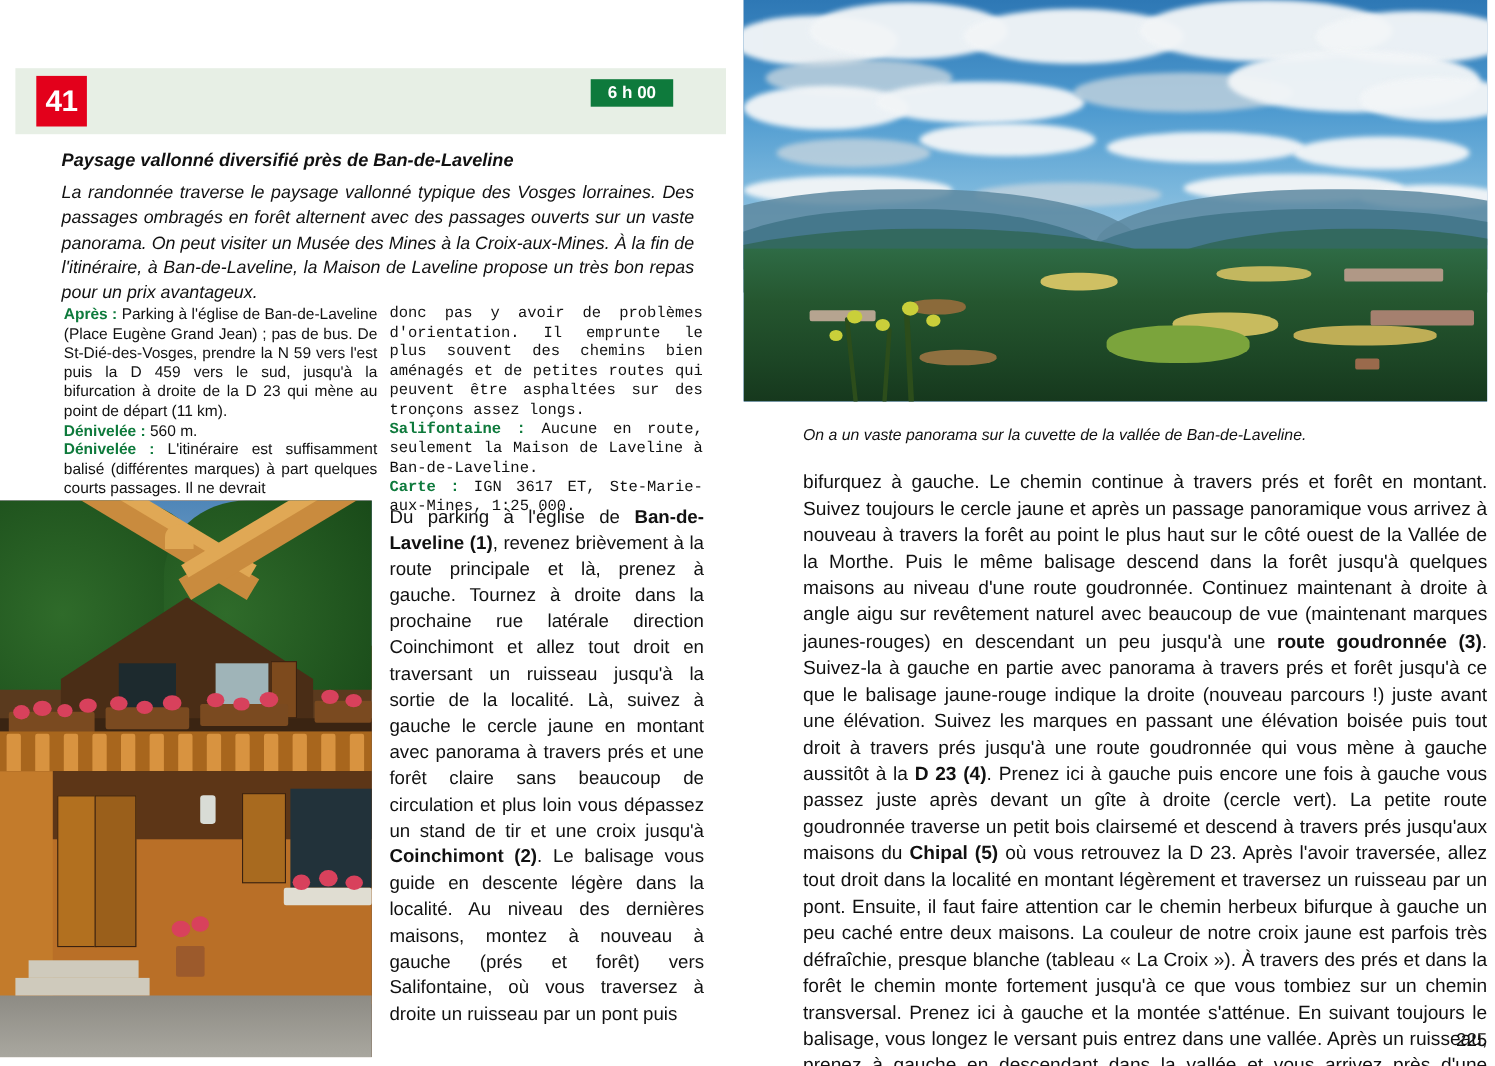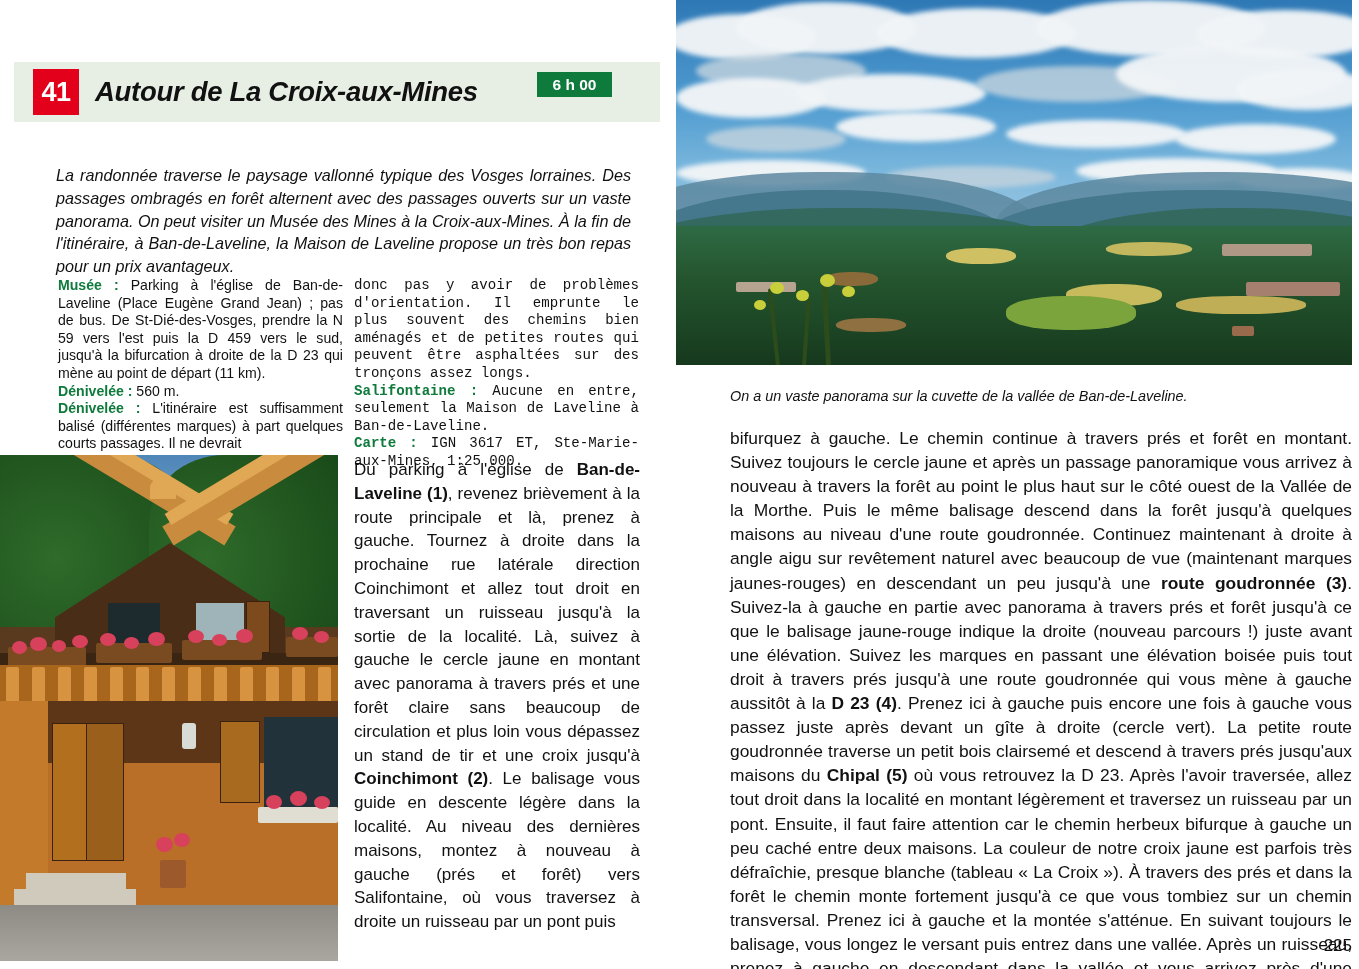--- a/index.html
+++ b/index.html
@@ -97,34 +97,34 @@
   .step{position:absolute;background:#cfcabc;}
   .lamp{position:absolute;background:#d9dcd6;border-radius:3px;}
 </style>
 </head>
 <body>
 
 <div class="page-left">
 
   <div class="header-band"></div>
   <div class="num-badge">41</div>
-  <div class="route-title">Autour de La Croix-aux-Mines</div>
   <div class="time-badge">6 h 00</div>
 
+  <div class="subtitle">Paysage vallonné diversifié près de Ban-de-Laveline</div>
   <div class="intro">La randonnée traverse le paysage vallonné typique des Vosges lorraines. Des passages ombragés en forêt alternent avec des passages ouverts sur un vaste panorama. On peut visiter un Musée des Mines à la Croix-aux-Mines. À la fin de l'itinéraire, à Ban-de-Laveline, la Maison de Laveline propose un très bon repas pour un prix avantageux.</div>
 
   <div class="infocol left">
-    <span class="lbl">Musée :</span><span> Parking à l'église de Ban-de-Laveline (Place Eugène Grand Jean) ; pas de bus. De St-Dié-des-Vosges, prendre la N 59 vers l'est puis la D 459 vers le sud, jusqu'à la bifurcation à droite de la D 23 qui mène au point de départ (11 km).</span><br>
+    <span class="lbl">Après :</span><span> Parking à l'église de Ban-de-Laveline (Place Eugène Grand Jean) ; pas de bus. De St-Dié-des-Vosges, prendre la N 59 vers l'est puis la D 459 vers le sud, jusqu'à la bifurcation à droite de la D 23 qui mène au point de départ (11 km).</span><br>
     <span class="lbl">Dénivelée :</span><span> 560 m.</span><br>
     <span class="lbl">Dénivelée :</span><span> L'itinéraire est suffisamment balisé (différentes marques) à part quelques courts passages. Il ne devrait</span>
   </div>
 
   <div class="infocol right">
     <span>donc pas y avoir de problèmes d'orientation. Il emprunte le plus souvent des chemins bien aménagés et de petites routes qui peuvent être asphaltées sur des tronçons assez longs.</span><br>
-    <span class="lbl">Salifontaine :</span><span> Aucune en entre, seulement la Maison de Laveline à Ban-de-Laveline.</span><br>
+    <span class="lbl">Salifontaine :</span><span> Aucune en route, seulement la Maison de Laveline à Ban-de-Laveline.</span><br>
     <span class="lbl">Carte :</span><span> IGN 3617 ET, Ste-Marie-aux-Mines, 1:25 000.</span>
   </div>
 
   <div class="routecol">
     <span>Du parking à l'église de </span><b>Ban-de-Laveline (1)</b><span>, revenez brièvement à la route principale et là, prenez à gauche. Tournez à droite dans la prochaine rue latérale direction Coinchimont et allez tout droit en traversant un ruisseau jusqu'à la sortie de la localité. Là, suivez à gauche le cercle jaune en montant avec panorama à travers prés et une forêt claire sans beaucoup de circulation et plus loin vous dépassez un stand de tir et une croix jusqu'à </span><b>Coinchimont (2)</b><span>. Le balisage vous guide en descente légère dans la localité. Au niveau des dernières maisons, montez à nouveau à gauche (prés et forêt) vers Salifontaine, où vous traversez à droite un ruisseau par un pont puis</span>
   </div>
 
 
   <div class="photo" id="photo-chalet">
     <div class="ch-sky"></div>

